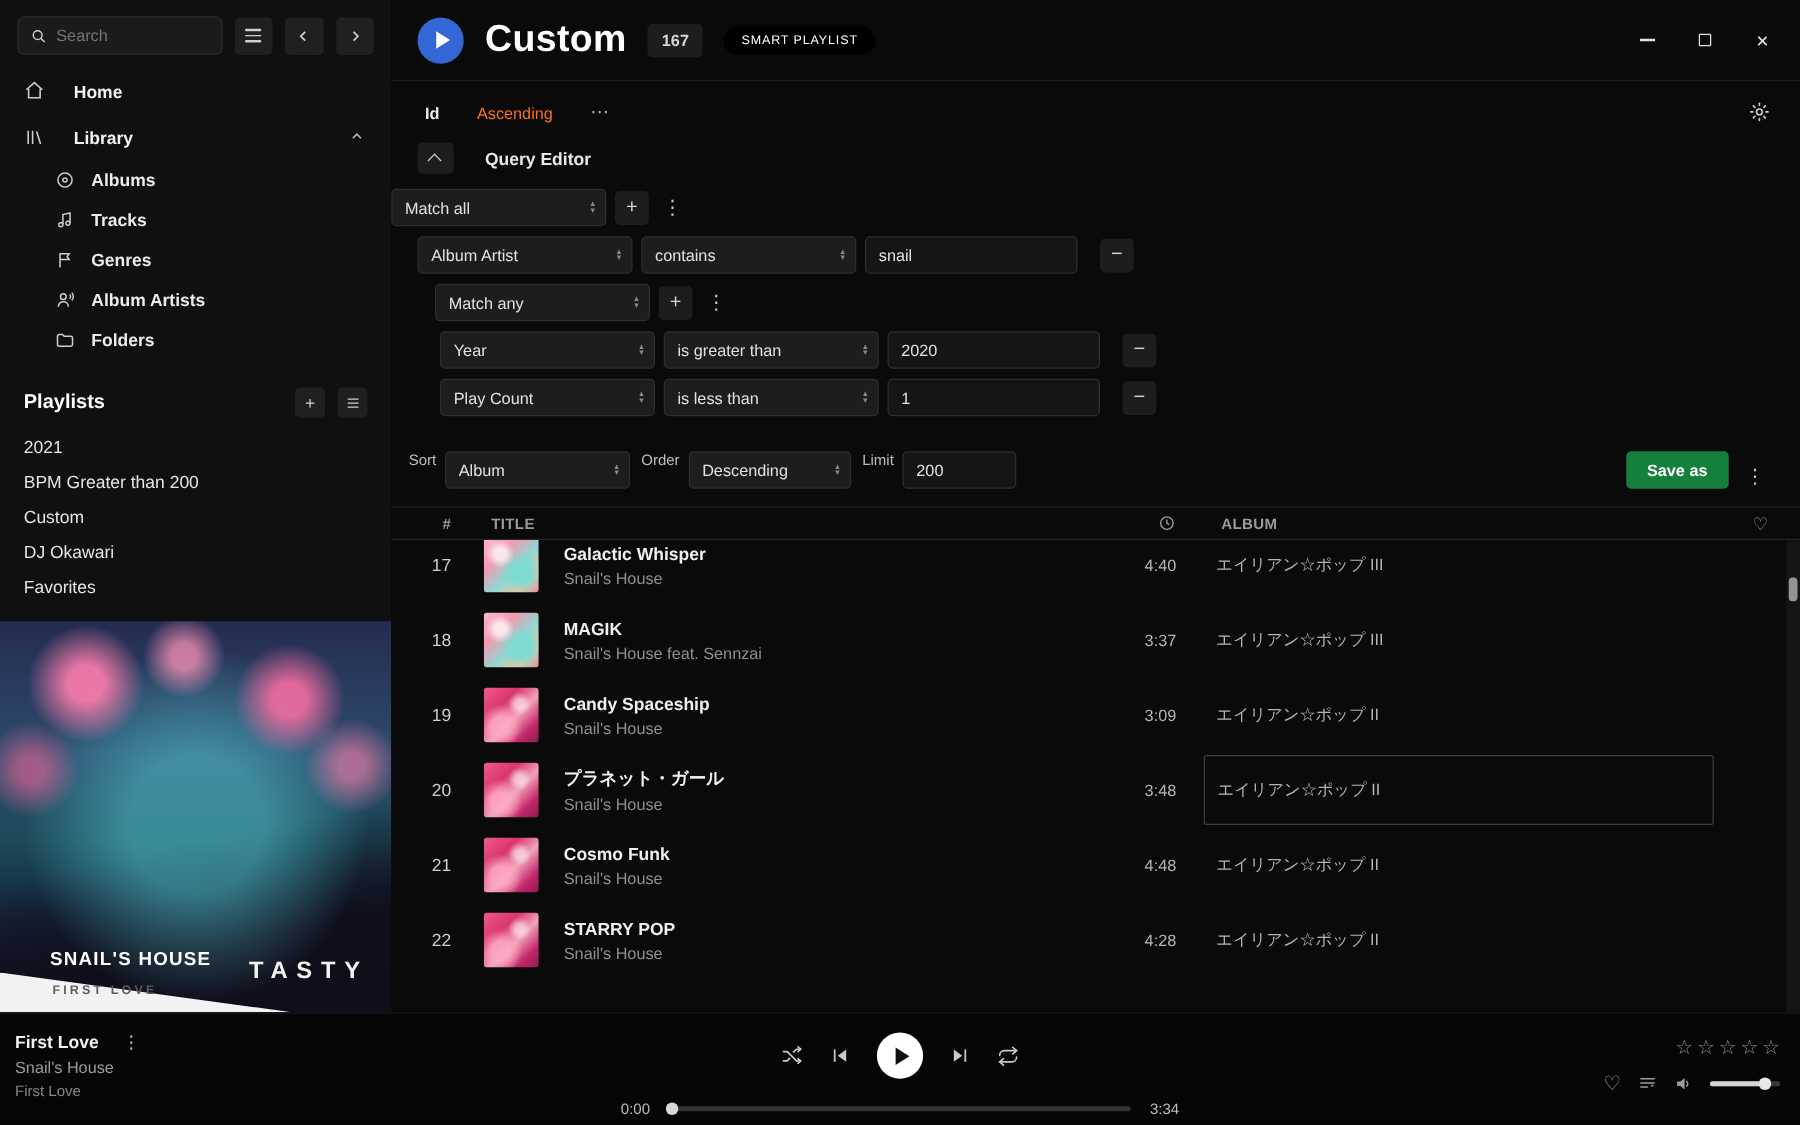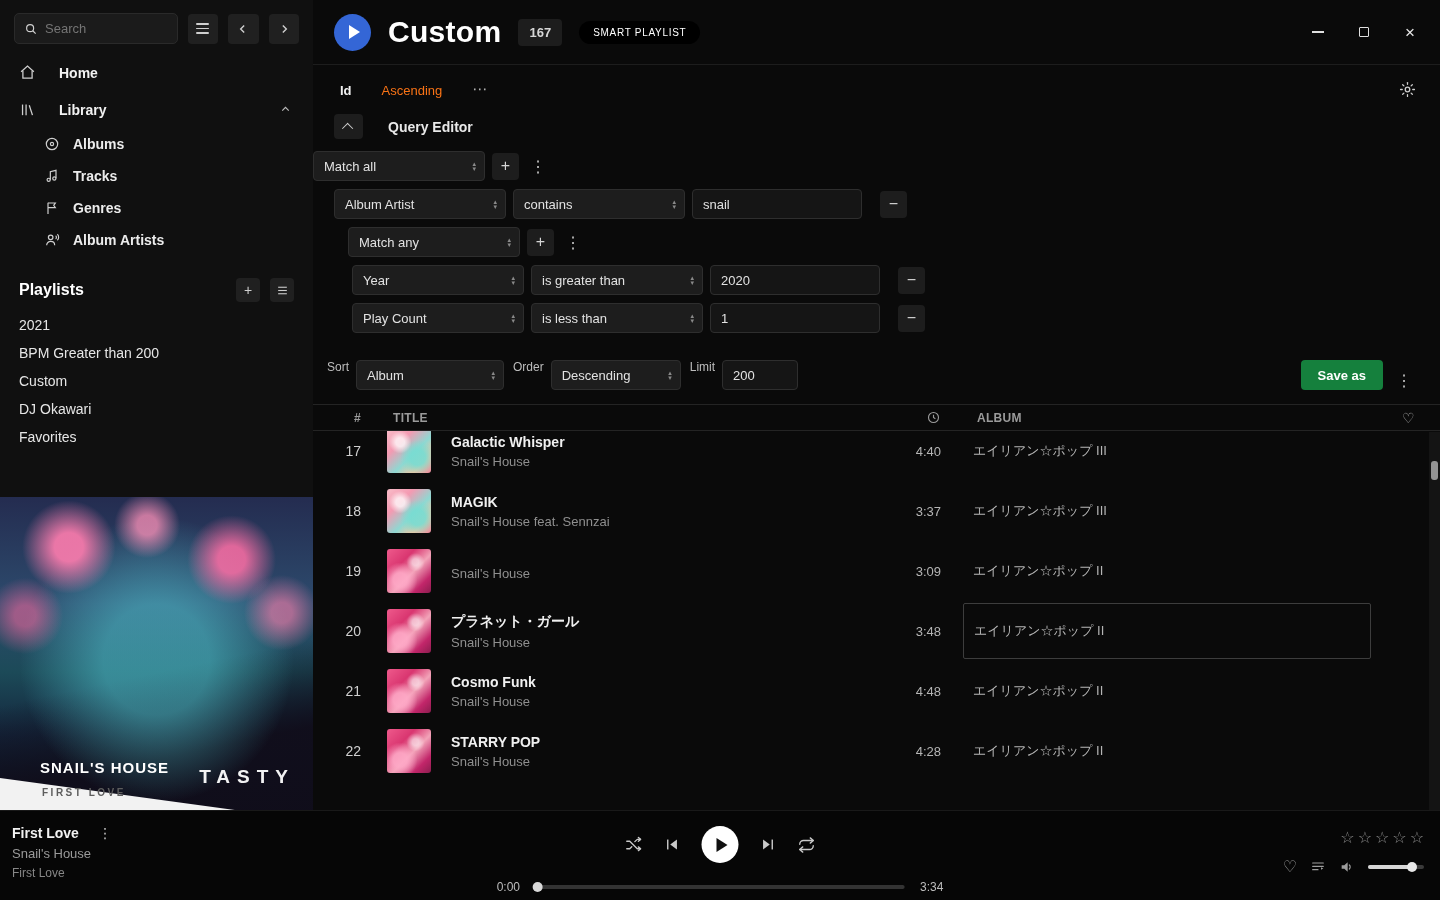--- a/index.html
+++ b/index.html
@@ -73,21 +73,21 @@
   .chev-up{width:8px;height:8px;border-left:1.7px solid #cfcfcf;border-top:1.7px solid #cfcfcf;transform:rotate(45deg) translateY(2px)}
   .qe-title{font-size:14px;font-weight:600;color:#e8e8e8}
 
   .rule-row{display:flex;align-items:center;gap:7px;margin-top:8px}
   .select{height:30px;background:#1d1d1d;border:1px solid #2e2e2e;border-radius:4px;display:flex;align-items:center;
     justify-content:space-between;padding:0 8px 0 10px;font-size:13px;color:#e2e2e2;cursor:pointer}
   .caret{display:flex;flex-direction:column;align-items:center;color:#8a8a8a;font-size:7px;line-height:5px;margin-left:8px}
   .caret::before{content:"▴"}.caret::after{content:"▾"}
   .tinput{height:30px;background:#151515;border:1px solid #2e2e2e;border-radius:4px;padding:0 10px;
     font:13px "Liberation Sans",sans-serif;color:#e2e2e2;outline:none}
-  .w172{width:172px}.w170{width:170px}.w148{width:148px}.w124{width:130px}.w76{width:76px}
+  .w172{width:172px}.w170{width:170px}.w148{width:148px}.w124{width:130px}.w76{width:91px}
   .dots-v{color:#c5c5c5;font-size:16px;cursor:pointer;padding:0 4px}
   .m-l14{}.m-l21{margin-left:21px}.m-l35{margin-left:35px}.m-l39{margin-left:39px}
   .gap-minus{margin-left:11px}
 
   .sort-row{display:flex;align-items:flex-end;margin:16px 24px 0 14px;gap:9px}
   .fgroup{display:flex;flex-direction:row;gap:7px}
   .flabel{font-size:12px;color:#bdbdbd}
   .save-btn{margin-left:auto;height:30px;background:#15803d;border-radius:4px;padding:0 17px;display:flex;
     align-items:center;font-size:13px;font-weight:700;color:#fff;cursor:pointer}
 
@@ -243,20 +243,28 @@
       <span class="side-ic">
         <svg width="16" height="16" viewBox="0 0 24 24" fill="none" stroke="currentColor" stroke-width="1.8">
             <circle cx="10" cy="8" r="3.4"></circle>
             <path d="M4 20c0-3.6 2.7-5.8 6-5.8s6 2.2 6 5.8"></path>
             <path d="M17.5 5.5c1.5 1 1.5 4 0 5"></path>
             <path d="M20 3.5c2.6 1.8 2.6 7.2 0 9"></path>
           </svg>
       </span>
       <span>Album Artists</span>
     </div>
+    <div class="sub-item">
+      <span class="side-ic">
+        <svg width="16" height="16" viewBox="0 0 24 24" fill="none" stroke="currentColor" stroke-width="1.8">
+            <path d="M3 7.5a2 2 0 0 1 2-2h4l2 2h8a2 2 0 0 1 2 2v8a2 2 0 0 1-2 2H5a2 2 0 0 1-2-2z"></path>
+          </svg>
+      </span>
+      <span>Folders</span>
+    </div>
 
     <div class="pl-head">
       <span class="pl-title">Playlists</span>
       <span class="mini-btn">
           <span>+</span>
         </span>
       <span class="mini-btn">
         <span>
           <svg width="13" height="13" viewBox="0 0 24 24" fill="none" stroke="currentColor" stroke-width="2">
               <line x1="4" y1="6" x2="20" y2="6"></line>
@@ -437,20 +445,21 @@
               <div class="tt">MAGIK</div>
               <div class="ta">Snail's House feat. Sennzai</div>
             </div>
           <span class="td-dur">3:37</span>
           <span class="td-album">エイリアン☆ポップ III</span>
         </div>
         <div class="tgrid trow">
           <span class="td-num">19</span>
           <div class="thumb art-ii"></div>
           <div class="td-title">
+              <div class="tt">Candy Spaceship</div>
               <div class="ta">Snail's House</div>
             </div>
           <span class="td-dur">3:09</span>
           <span class="td-album">エイリアン☆ポップ II</span>
         </div>
         <div class="tgrid trow">
           <span class="td-num">20</span>
           <div class="thumb art-ii"></div>
           <div class="td-title">
               <div class="tt">プラネット・ガール</div>

